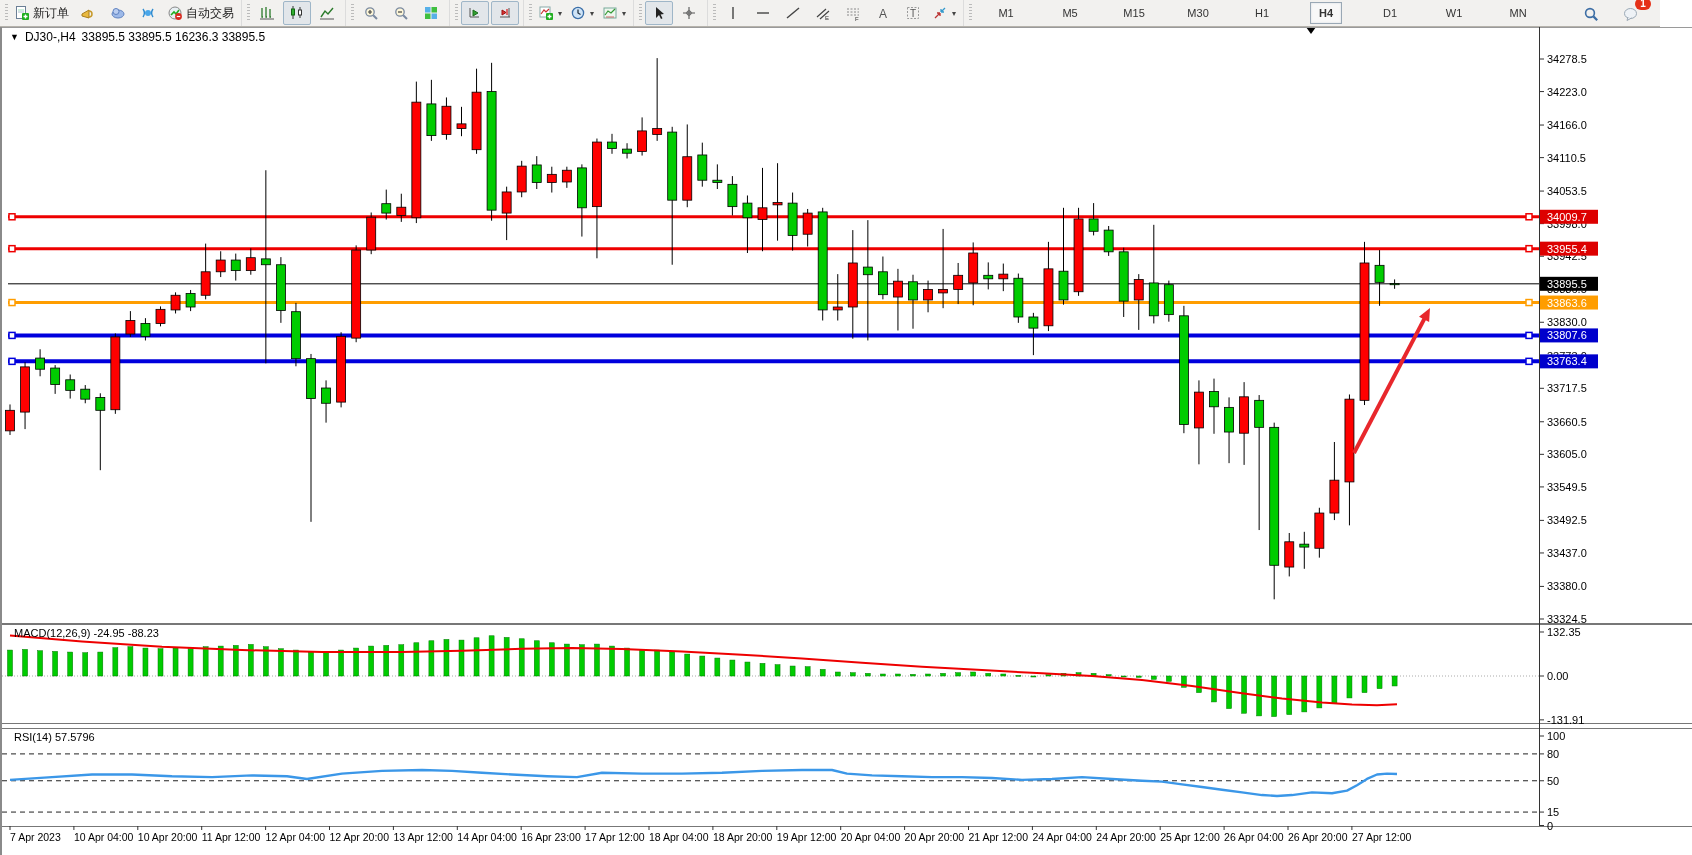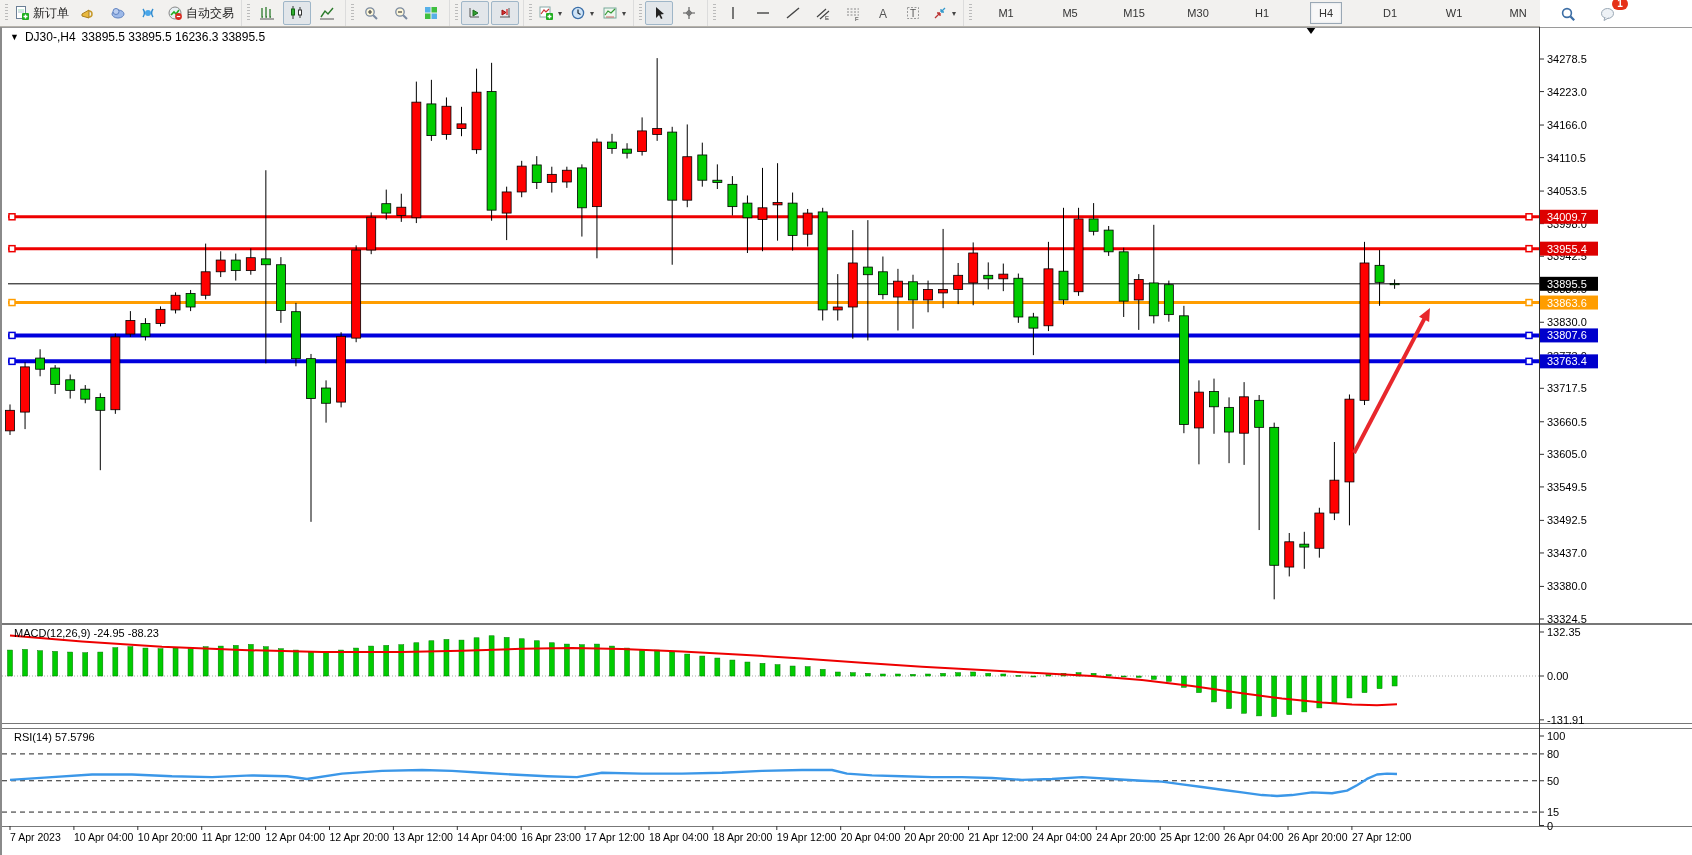--- a/index.html
+++ b/index.html
@@ -1,31 +1,31 @@
 <!DOCTYPE html>
 <html><head>
 <meta charset="utf-8">
 <style>
   html,body{margin:0;padding:0;background:#d8d4cc;font-family:"Liberation Sans","DejaVu Sans",sans-serif;}
   #app{position:relative;width:1692px;height:855px;background:#ffffff;overflow:hidden;}
   
-  #toolbar{position:absolute;left:0;top:0;width:1540px;height:26px;background:#f2f1ef;
+  #toolbar{position:absolute;left:0;top:0;width:1660px;height:26px;background:#f2f1ef;
            border-bottom:1px solid #b5b2ab;display:flex;align-items:flex-end;}
   .tb-group{display:flex;align-items:center;height:26px;padding:0 3px;border-left:1px solid #dcdcdc;}
   .tb-group:first-child{border-left:none;}
   .grip{width:3px;height:18px;margin:0 2px;background-image:repeating-linear-gradient(#bbb 0 1px,transparent 1px 3px);}
   .tb-btn{display:flex;align-items:center;gap:3px;height:22px;min-width:22px;padding:0 2px;margin:0 1px;
           border:1px solid transparent;border-radius:2px;justify-content:center;font-size:12px;color:#222;cursor:default;}
   .tb-btn.pressed{background:#e2e6ea;border:1px solid #9fb6c8;}
   .tb-btn .cjk{font-size:12px;white-space:nowrap;}
   .tb-btn svg{display:block;}
   .tb-btn .caret{font-size:8px;color:#444;margin-left:1px;}
   .tf-btn{height:20px;min-width:24px;padding:0 3px;margin:16px;display:flex;align-items:center;justify-content:center;
           font-size:11px;color:#333;border:1px solid transparent;}
-  .tf-btn.pressed{background:#f8f8f8;border:1px solid #9aa8b5;box-shadow:inset 0 0 2px #cfd6db;}
+  .tf-btn.pressed{background:#f8f8f8;border:1px solid #9aa8b5;box-shadow:inset 0 0 2px #cfd6db;font-weight:bold;}
   #tb-right{margin-left:auto;display:flex;align-items:center;gap:10px;padding-right:14px;}
   .badge{position:absolute;top:-5px;right:-7px;background:#e53118;color:#fff;border-radius:8px;
          font-size:10px;line-height:12px;min-width:12px;text-align:center;padding:0 2px;font-weight:bold;}
   
   #chart-wrap{position:absolute;left:0;top:27px;width:1692px;height:828px;background:#fff;border-left:2px solid #8a8a8a;}
   #chart-svg{position:absolute;left:0;top:0;}
   #chart-title{position:absolute;left:8px;top:3px;font-size:12px;color:#000;display:flex;gap:6px;align-items:center;}
   #chart-title .tri{font-size:9px;}
   .shift-marker{position:absolute;top:0px;left:1304px;width:0;height:0;border-left:5px solid transparent;
                 border-right:5px solid transparent;border-top:7px solid #000;}

